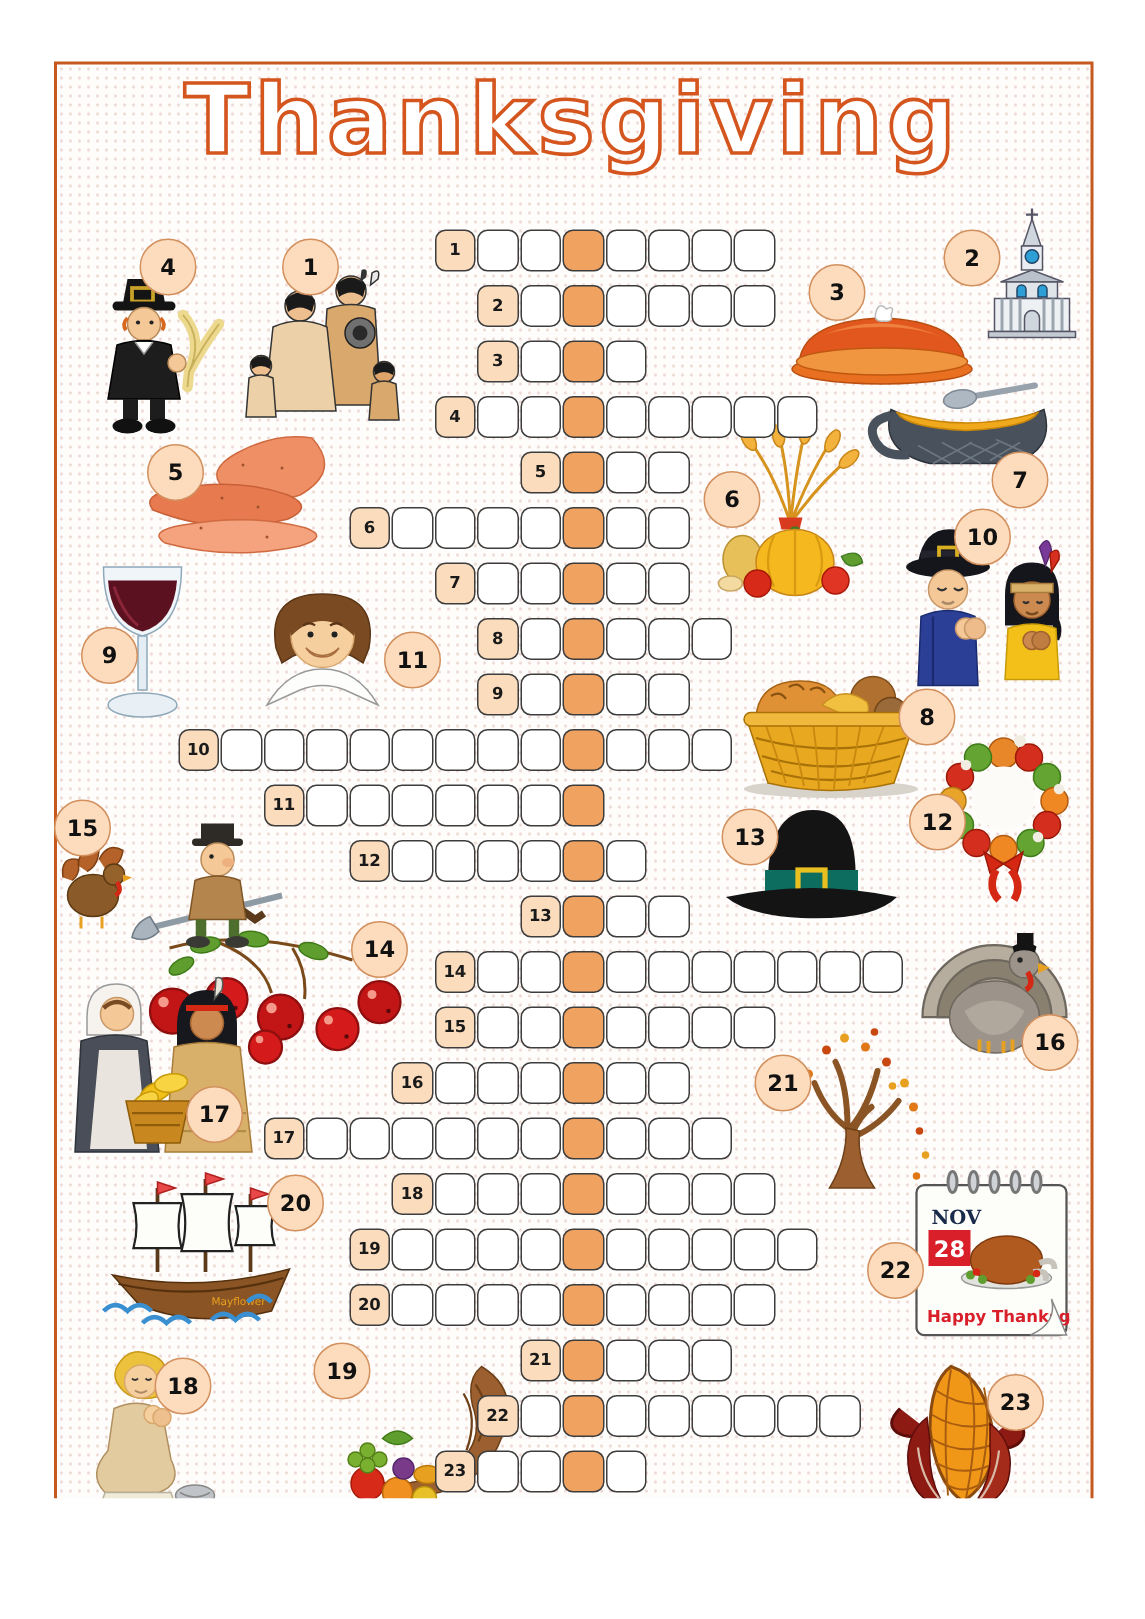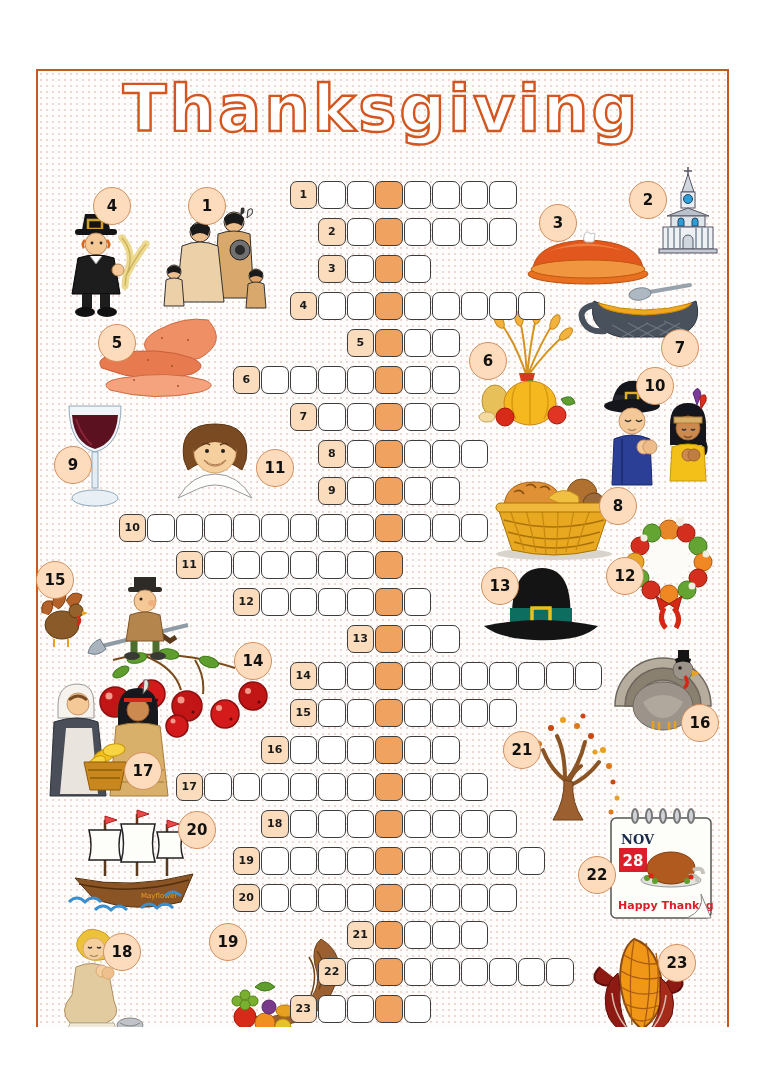--- a/index.html
+++ b/index.html
@@ -1,17 +1,17 @@
 <!DOCTYPE html>
 <html style="--accent: #d4561e; --page-border: #c7581f; --instruction-text: #77381c; --cell-border: #3d3d3d; --number-cell-bg: #fbdcbd; --highlight-cell-bg: #f0a261; --circle-bg: #fcdcbd; --circle-border: #d2905e; --watermark-color: #b5b3b0;"><head>
 <meta charset="utf-8">
 <style>
   html,body{margin:0;padding:0;background:#fff;}
   #page{position:relative;width:763px;height:999px;background:#ffffff;overflow:hidden;
-        font-family:"DejaVu Sans",sans-serif;margin-top:28px;}
+        font-family:"DejaVu Sans",sans-serif;}
   #paper{position:absolute;left:36px;top:41px;width:689px;height:993px;
          border:2.5px solid var(--page-border,#c7581f);
          background-image:radial-gradient(circle,#ecd9d4 0.9px,transparent 1px);
          background-size:6px 6px;background-color:#fffdfb;}
   #title{position:absolute;left:0;top:44px;width:763px;text-align:center;
          font-size:64px;font-weight:bold;letter-spacing:3px;color:#ffffff;
          -webkit-text-stroke:2.4px var(--accent,#d4561e);z-index:4;}
   #instruction{position:absolute;left:0;top:130px;width:740px;text-align:center;
          font-size:17.5px;font-weight:bold;color:var(--instruction-text,#77381c);z-index:4;}
   .decor{position:absolute;z-index:1;}

